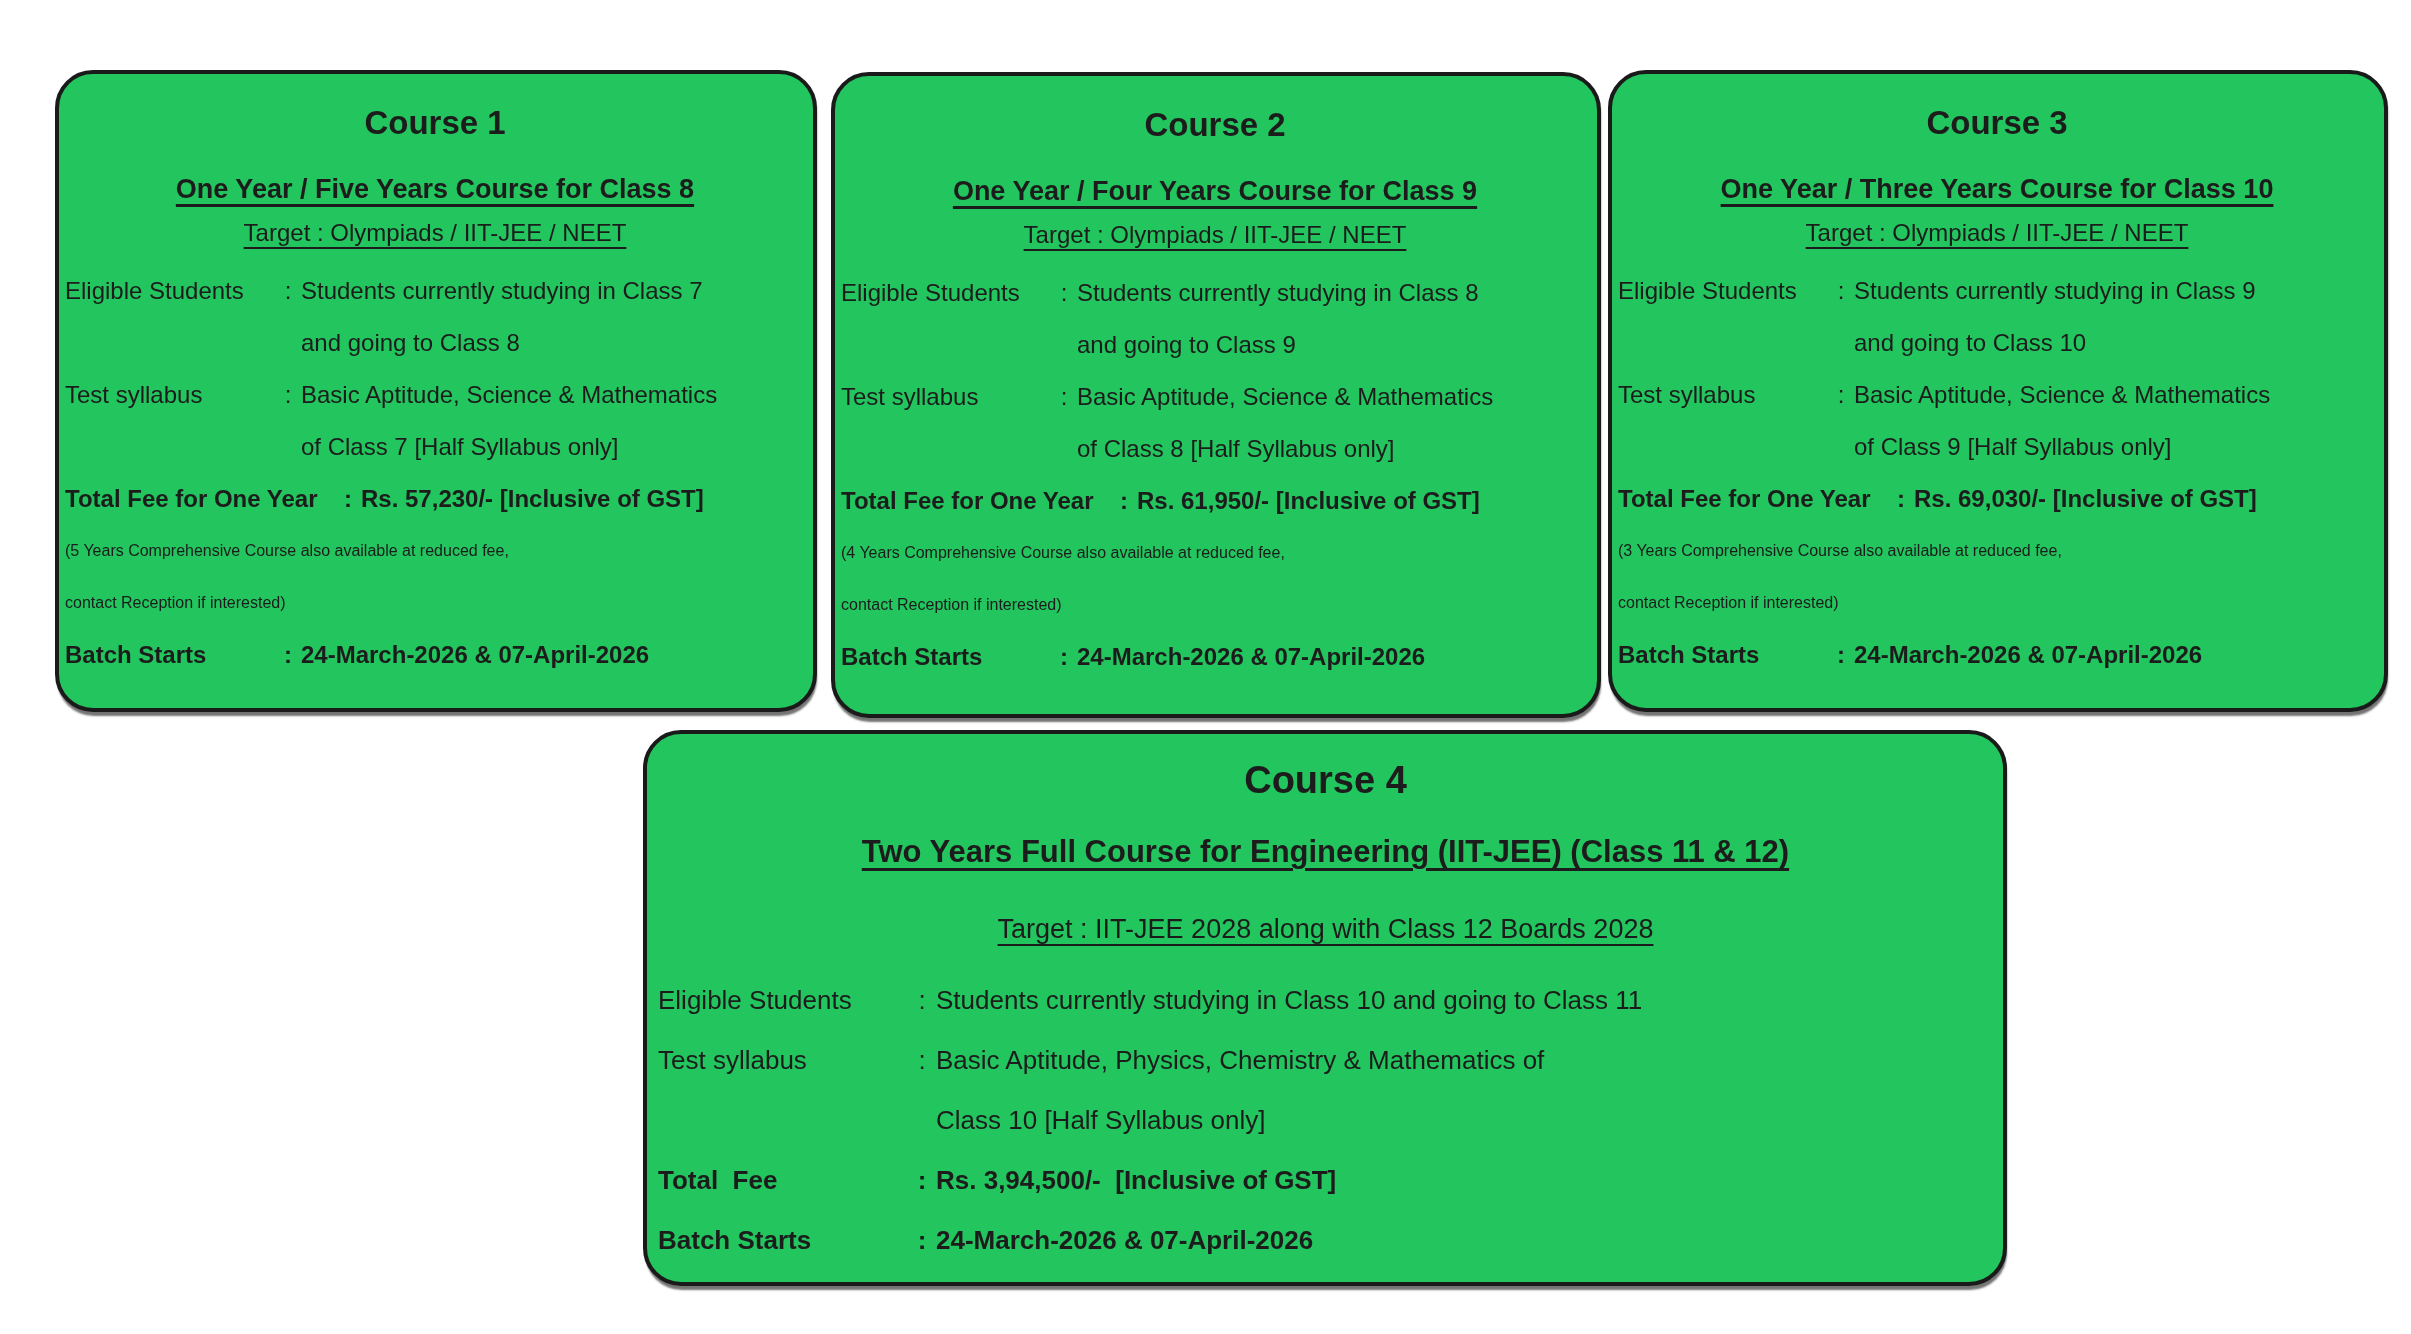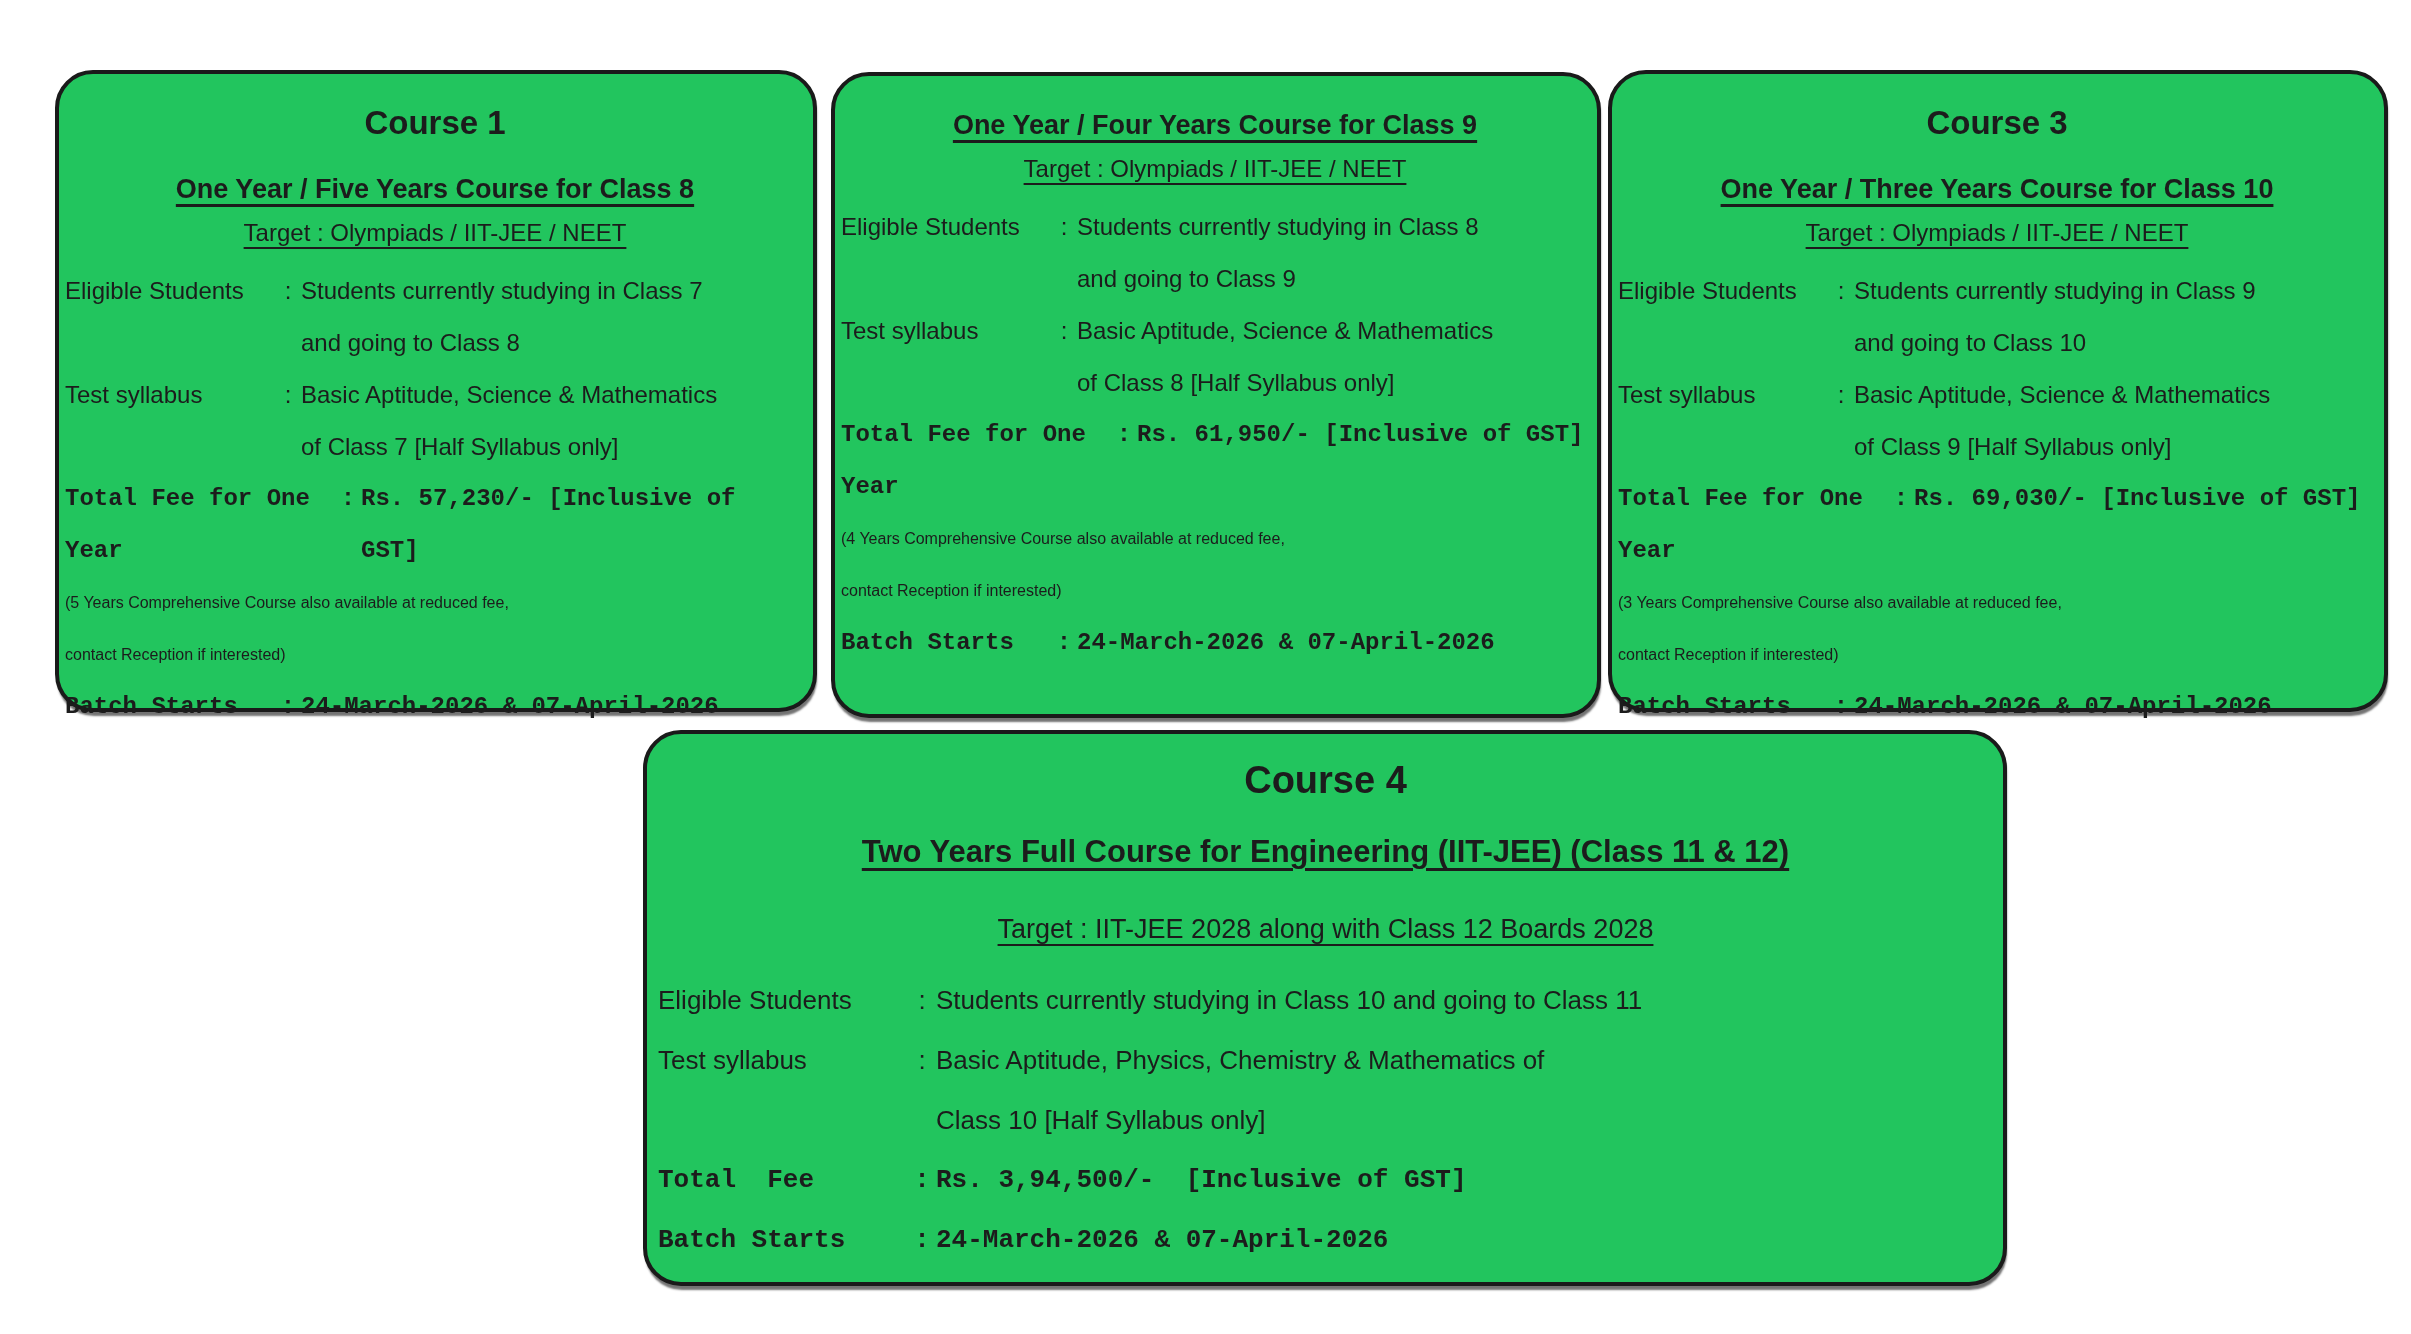--- a/index.html
+++ b/index.html
@@ -47,21 +47,21 @@
   .top-card .course-target { font-size: 24px; line-height: 36px; margin-top: 7px; }
   .card4     .course-target { font-size: 27px; line-height: 38px; margin-top: 38px; }
 
   .rows { margin-top: 14px; }
   .card4 .rows { margin-top: 22px; }
 
   .row { display: grid; grid-template-columns: 210px 26px 1fr; }
   .top-card .row { font-size: 24px; line-height: 52px; }
   .card4 .row { grid-template-columns: 250px 28px 1fr; font-size: 26px; line-height: 60px; }
   .top-card .row.fee-wide { grid-template-columns: 270px 26px 1fr; }
-  .row.bold { font-weight: bold; font-family: Liberation Mono, monospace; }
+  .row.bold { font-weight: bold; }
   .row .colon { text-align: center; }
   .row .label, .row .value, .note { white-space: pre-wrap; }
 
   .note {
     font-size: 16px;
     line-height: 52px;
   }
 </style>
 </head>
 <body>
@@ -92,20 +92,21 @@
 contact Reception if interested)</div>
     <div class="row bold">
       <span class="label">Batch Starts</span>
       <span class="colon">:</span>
       <span class="value">24-March-2026 &amp; 07-April-2026</span>
     </div>
   </div>
 </article>
 
 <article class="card top-card card2">
+  <h2 class="course-title">Course 2</h2>
   <div class="course-subtitle">One Year / Four Years Course for Class 9</div>
   <div class="course-target">Target : Olympiads / IIT-JEE / NEET</div>
   <div class="rows">
     <div class="row">
       <span class="label">Eligible Students</span>
       <span class="colon">:</span>
       <span class="value">Students currently studying in Class 8
 and going to Class 9</span>
     </div>
     <div class="row">

